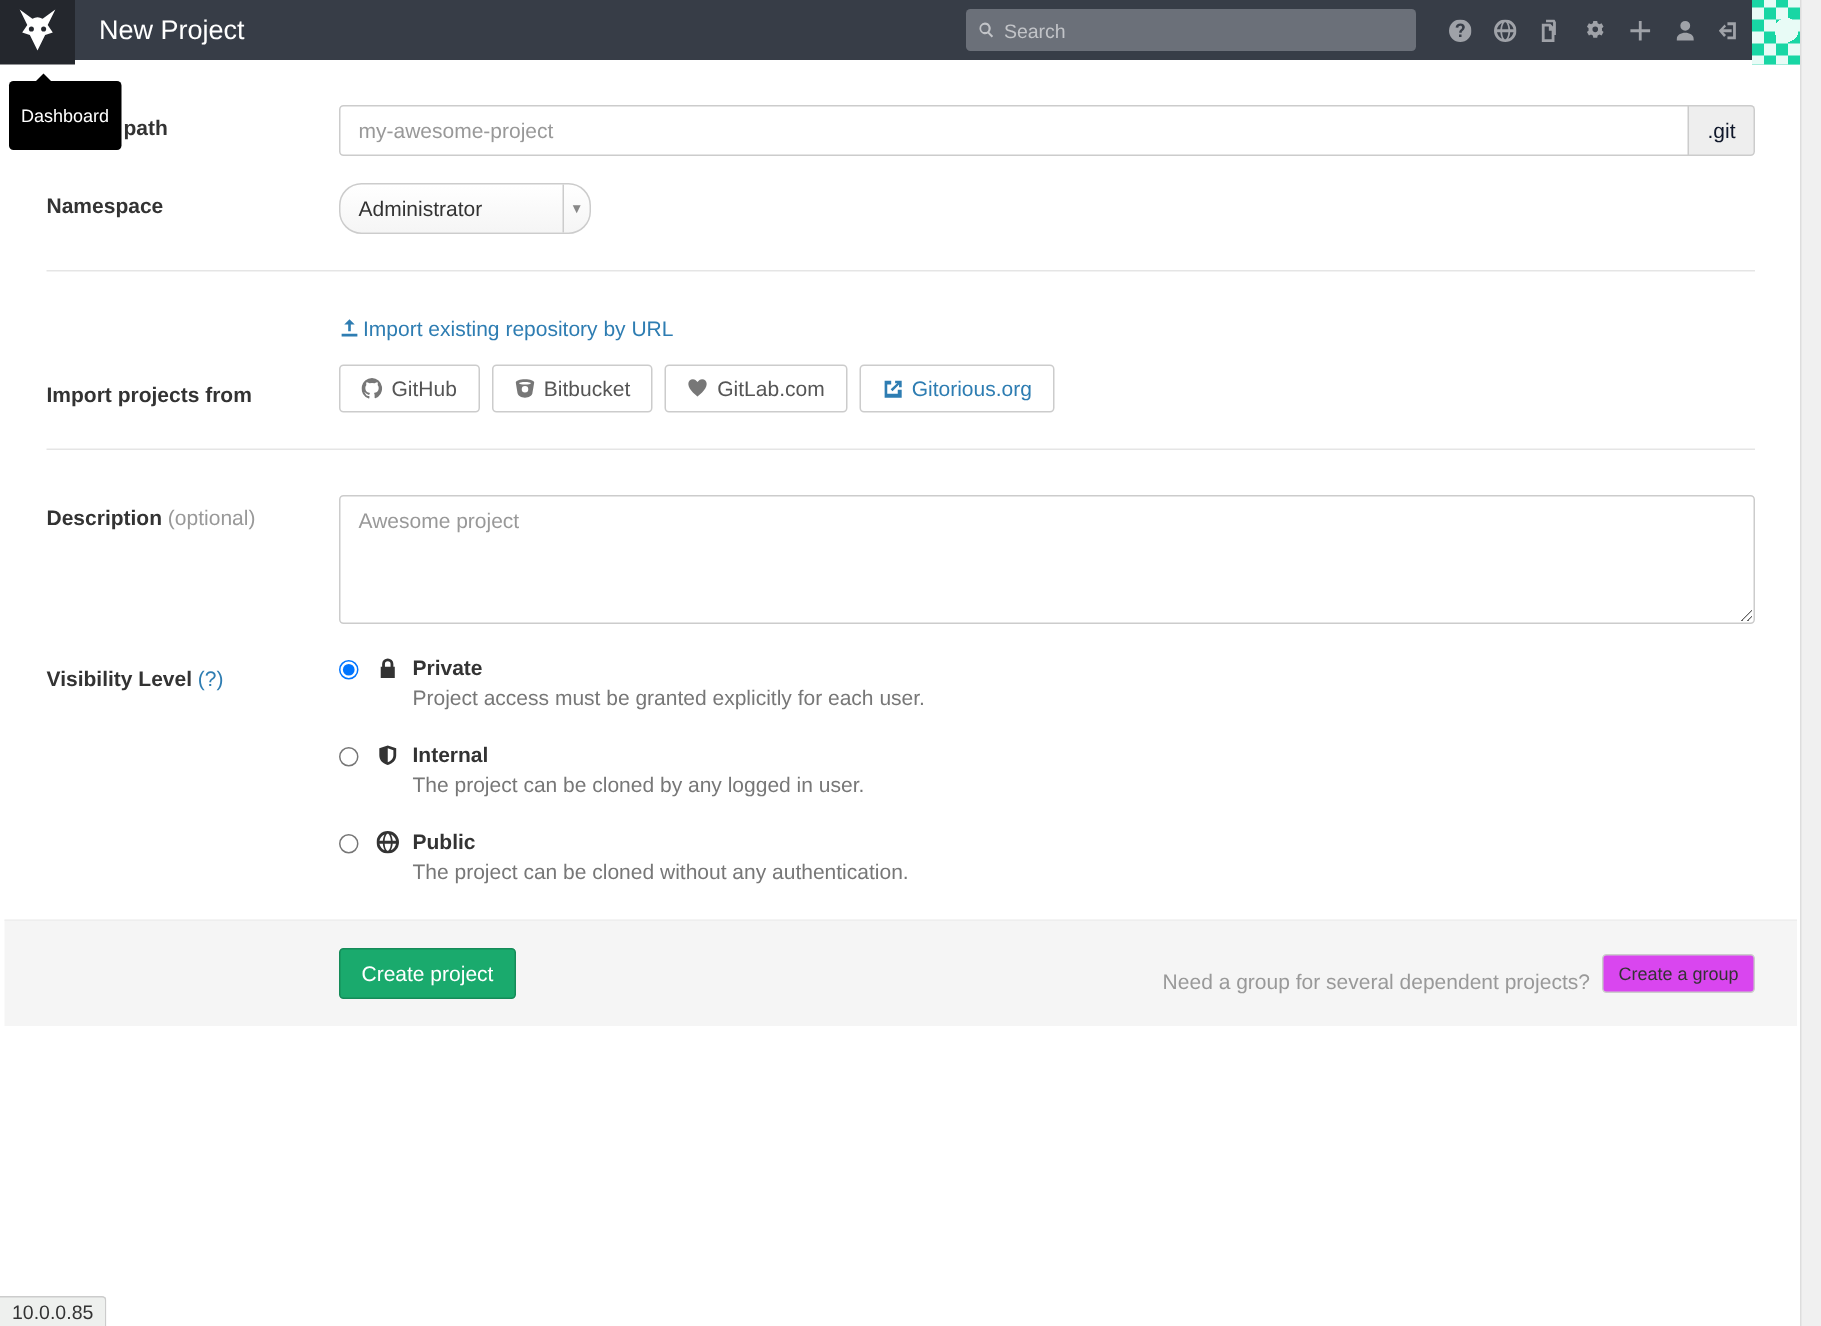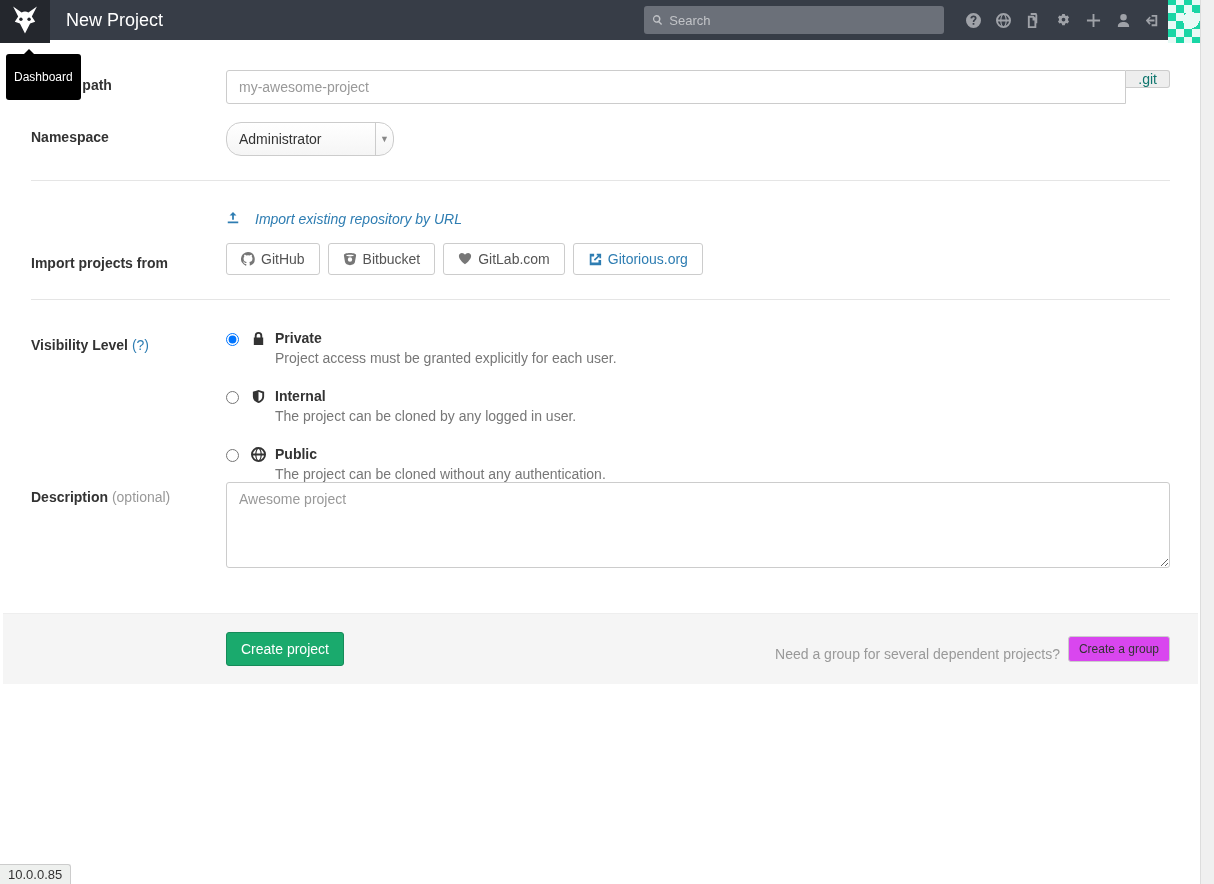--- a/index.html
+++ b/index.html
@@ -137,24 +137,24 @@
   color: #000000;
   outline: none;
 }
 .text-input::placeholder { color: #999; }
 .input-addon {
   background: #eee;
   border: 1px solid #ccc;
   border-left: none;
   border-radius: 0 3px 3px 0;
   padding: 0 12px;
-  height: 18px;
-  display: flex;
-  align-items: center;
-  color: #0f766e;
+  height: 34px;
+  display: flex;
+  align-items: center;
+  color: #0f172a;
 }
 .select-wrap {
   position: relative;
   width: 168px;
   height: 34px;
   border: 1px solid #ccc;
   border-radius: 15px;
   display: flex;
   align-items: center;
   padding: 0 12px;
@@ -175,24 +175,24 @@
   font-size: 9px;
 }
 hr.sep {
   border: none;
   border-top: 1px solid #e5e5e5;
   margin: 0 28px;
 }
 .import-link {
   color: #2e7db2;
   display: flex;
-  gap: 15px;
+  align-items: center;
+  gap: 2px;
   margin-bottom: 16px;
   cursor: pointer;
-  font-style: italic;
 }
 .import-link svg { width: 14px; height: 14px; fill: #2e7db2; }
 .import-btns { display: flex; gap: 8px; }
 .import-btn {
   border: 1px solid #ccc;
   border-radius: 3px;
   background: #fff;
   padding: 7px 14px;
   display: flex;
   align-items: center;
@@ -402,20 +402,29 @@
             <span>Gitorious.org</span>
           </button>
         </div>
       </div>
     </div>
   </div>
 
   <hr class="sep">
 
   <div class="form-section">
+    <div class="form-row">
+      <div class="form-label">
+        <span>Description </span><span class="optional">(optional)</span>
+      </div>
+      <div class="form-control-wrap">
+        <textarea class="textarea" placeholder="Awesome project" style=""></textarea>
+      </div>
+    </div>
+
     <div class="form-row" style="margin-bottom:0">
       <div class="form-label">
         <span>Visibility Level </span><a class="help">(?)</a>
       </div>
       <div class="vis-options">
         <div class="vis-row">
           <input type="radio" name="vis" class="vis-radio" checked="" style="">
           <div class="vis-icon">
               <svg viewBox="0 0 16 16">
                 <path d="M4 7V5a4 4 0 018 0v2h1v8H3V7h1zm2 0h4V5a2 2 0 00-4 0v2z"></path>
@@ -445,29 +454,20 @@
                 <path d="M8 0a8 8 0 100 16A8 8 0 008 0zm5.9 7h-2.4c-.1-1.8-.6-3.4-1.3-4.6C12 3.2 13.5 4.9 13.9 7zM8 14c-.9 0-2-1.9-2.2-5h4.4C10 12.1 8.9 14 8 14zM5.8 7C6 3.9 7.1 2 8 2s2 1.9 2.2 5H5.8zM5.8 2.4C5.1 3.6 4.6 5.2 4.5 7H2.1c.4-2.1 1.9-3.8 3.7-4.6zM2.1 9h2.4c.1 1.8.6 3.4 1.3 4.6C4 12.8 2.5 11.1 2.1 9zm8.1 4.6c.7-1.2 1.2-2.8 1.3-4.6h2.4c-.4 2.1-1.9 3.8-3.7 4.6z"></path>
               </svg>
             </div>
           <div class="vis-text">
             <div class="vis-title">Public</div>
             <div class="vis-desc">The project can be cloned without any authentication.</div>
           </div>
         </div>
       </div>
     </div>
-
-    <div class="form-row">
-      <div class="form-label">
-        <span>Description </span><span class="optional">(optional)</span>
-      </div>
-      <div class="form-control-wrap">
-        <textarea class="textarea" placeholder="Awesome project" style=""></textarea>
-      </div>
-    </div>
   </div>
 
   <div class="footer-bar">
     <div style="width:195px"></div>
     <button class="btn-primary">Create project</button>
     <div class="footer-right">
       <span class="muted-text">Need a group for several dependent projects?</span>
       <button class="btn-default">Create a group</button>
     </div>
   </div>

